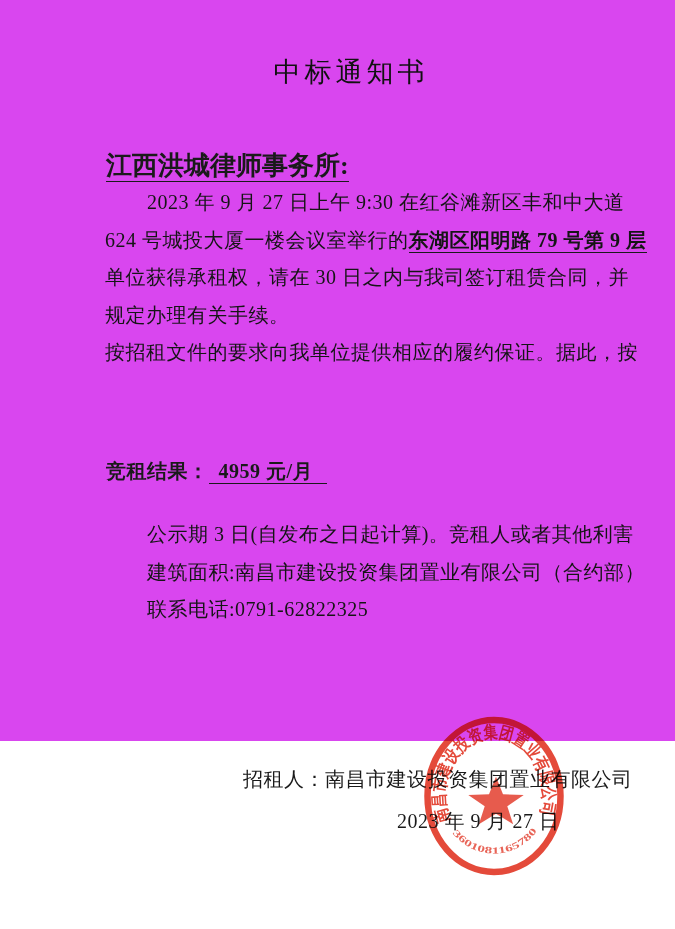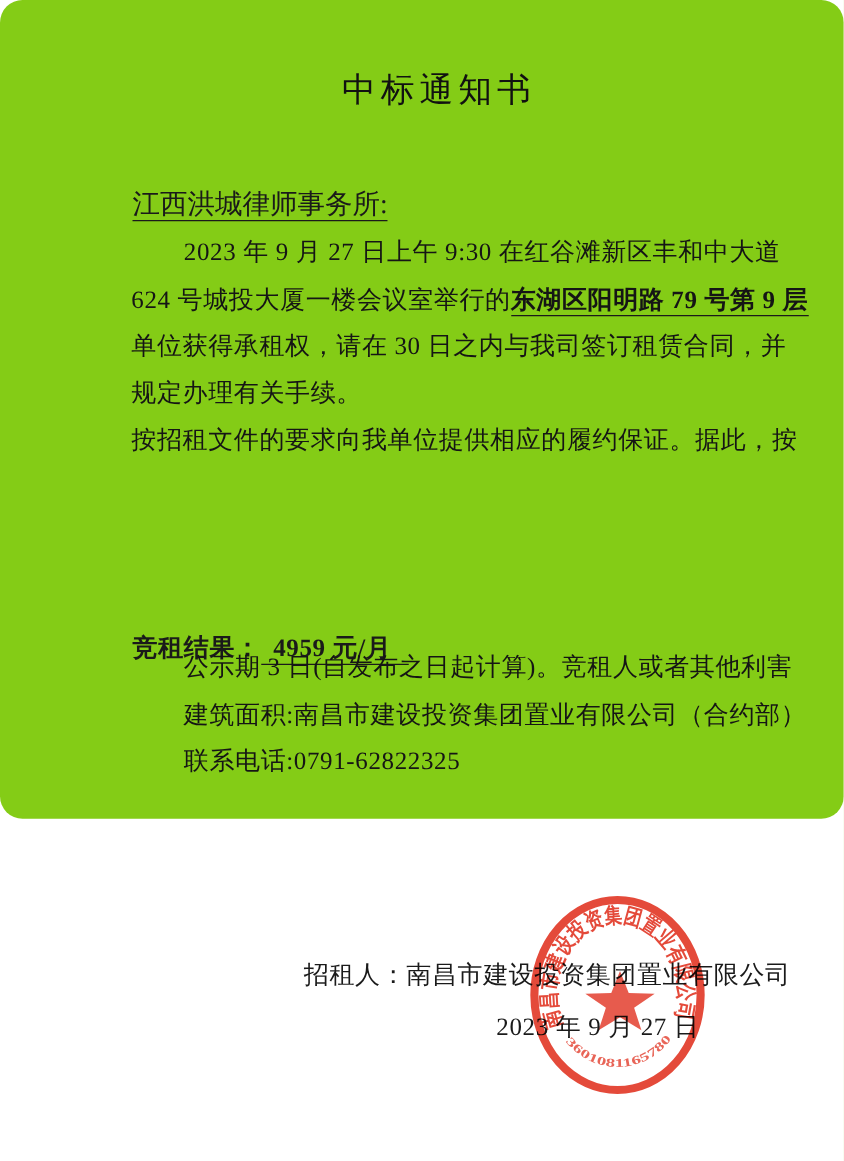--- a/index.html
+++ b/index.html
@@ -4,49 +4,48 @@
 <style>
   html,body{margin:0;padding:0;}
   body{
     width:675px;height:929px;
     background:#ffffff;
     font-family:"Liberation Serif","DejaVu Serif",serif;
     color:#1a1a1a;
     overflow:hidden;
   }
   .page{
-    position:relative;width:675px;height:655px;
-    background:#84cc16;
-    border-radius:18px;
+    position:relative;width:675px;height:741px;
+    background:#d946ef;
   }
   .title{
     position:absolute;top:54px;left:105px;width:492px;
     text-align:center;
     font-size:27px;letter-spacing:4px;
     color:#111;
   }
   .addressee{
     position:absolute;top:148px;left:106px;
-    font-size:22px;font-weight:normal;
+    font-size:26px;font-weight:bold;
   }
   .para{
     position:absolute;left:105px;width:510px;
     font-size:20px;line-height:37.6px;
     letter-spacing:0.5px;
     color:#151515;
   }
   .p1{top:184px;}
   .p2{top:516px;}
   .line{white-space:nowrap;}
   .indent{text-indent:42px;font-family:Liberation Serif, serif;}
   .b{font-weight:bold;}
   .u{border-bottom:1.6px solid #1a1a1a;padding-bottom:1px;}
   .result{
     position:absolute;top:453px;left:106px;
-    font-size:20px;line-height:37.6px;letter-spacing:0.5px;margin-top:48px;
+    font-size:20px;line-height:37.6px;letter-spacing:0.5px;
   }
   .result .value{padding:0 14px 1px 10px;}
   .lessor{
     position:absolute;top:766px;left:243px;
     font-size:20px;letter-spacing:0.5px;white-space:nowrap;
   }
   .date{
     position:absolute;top:808px;left:397px;
     font-size:20px;letter-spacing:0.5px;white-space:nowrap;
   }

